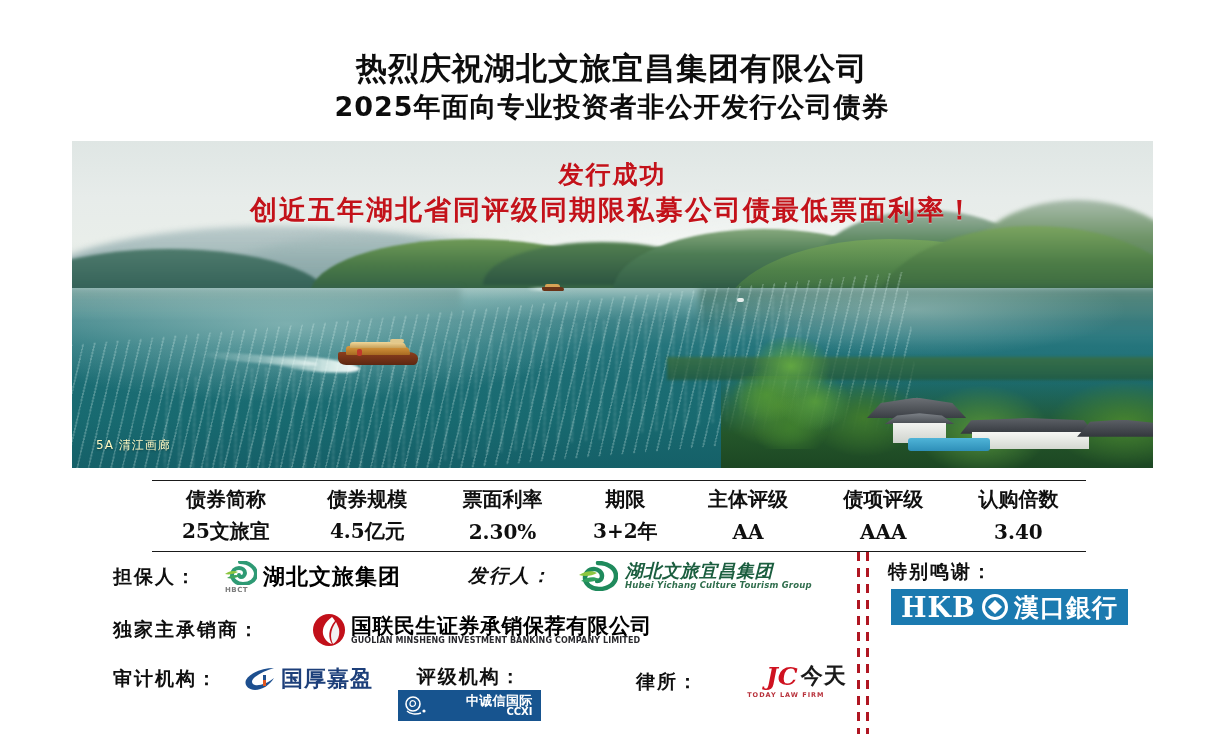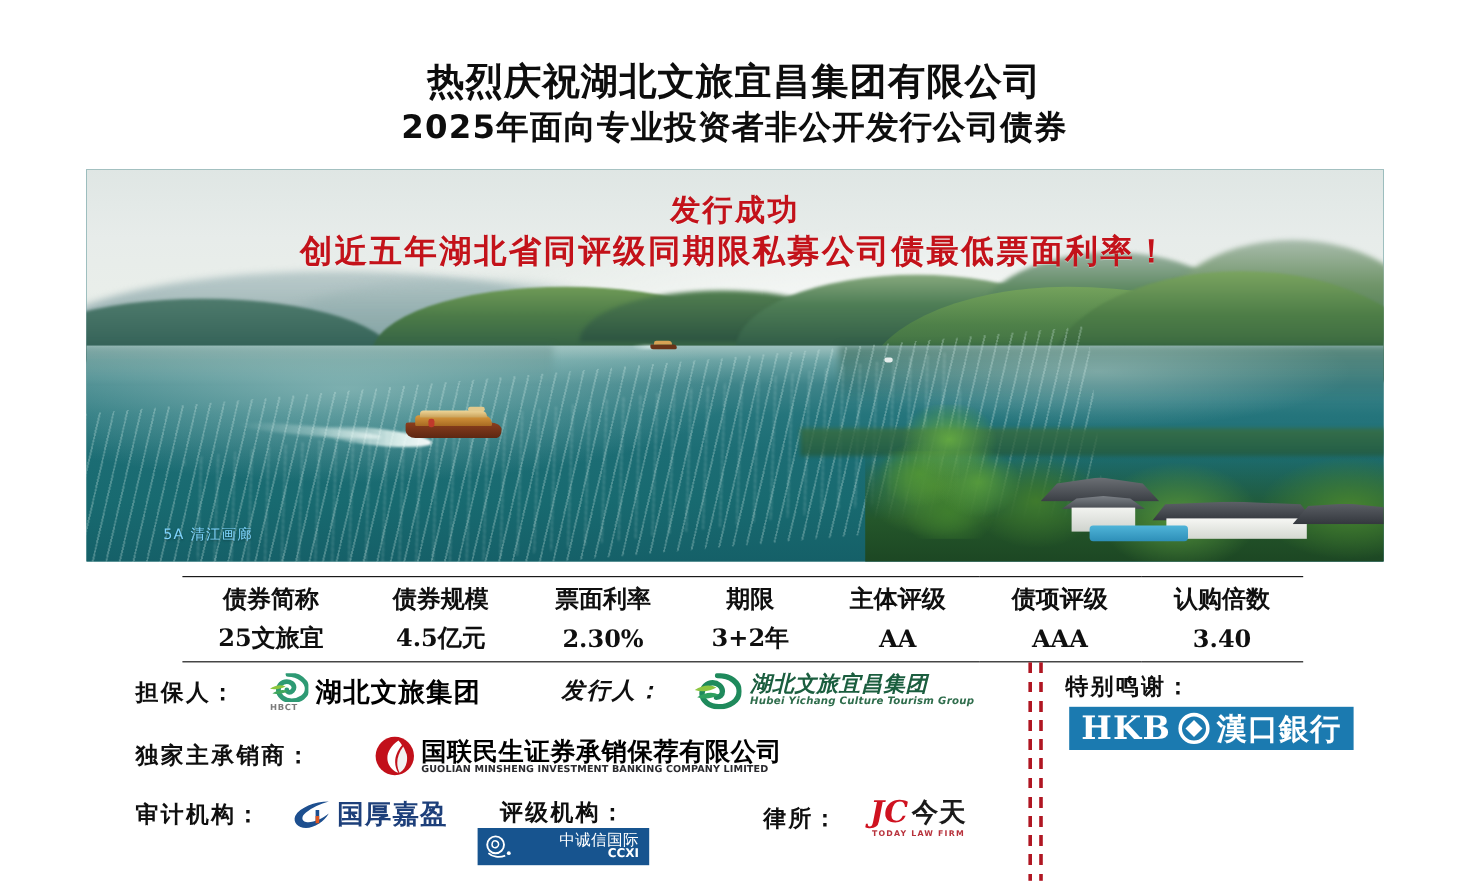--- a/index.html
+++ b/index.html
@@ -278,25 +278,24 @@
     font-weight: bold;
     color: #c3121a;
     text-shadow: 0 1px 0 rgba(255,255,255,0.35);
     letter-spacing: 2px;
   }
   .ov-line-1 { font-size: 25px; line-height: 32px; }
   .ov-line-2 { font-size: 27px; line-height: 38px; }
 
   .watermark {
     position: absolute; left: 24px; bottom: 14px; z-index: 6;
-    color: #7dd3fc; font-size: 12px;
+    color: #fef9c3; font-size: 12px;
     font-family: "DejaVu Sans", "Liberation Sans", sans-serif;
     letter-spacing: 1px;
     text-shadow: 0 1px 2px rgba(0,0,0,0.4);
-    margin-left: 40px;
   }
 
   
   .bond-table {
     position: absolute; left: 152px; top: 480px; width: 934px;
     border-top: 1.6px solid #1a1a1a;
     border-bottom: 1.6px solid #1a1a1a;
     border-collapse: collapse;
   }
   .bond-table td {
@@ -378,30 +377,30 @@
 
   
   .logo-ccxi {
     display: flex; align-items: center;
     background: #17548f; padding: 4px 8px 4px 6px;
   }
   .ccxi-mark { width: 26px; height: 22px; margin-right: 4px; }
   .ccxi-text { display: flex; flex-direction: column; line-height: 1.0; }
   .ccxi-cn {
     font-family: "DejaVu Sans", "Liberation Sans", sans-serif;
-    font-size: 13px; font-weight: normal; color: #fff; letter-spacing: 0.3px; padding-left: 32px;
+    font-size: 13px; font-weight: bold; color: #fff; letter-spacing: 0.3px; padding-left: 32px;
   }
   .ccxi-en {
     font-family: "DejaVu Sans", "Liberation Sans", sans-serif;
     font-size: 10px; font-weight: bold; color: #fff; text-align: right;
   }
 
   
   .logo-law { display: flex; flex-direction: column; align-items: center; }
-  .law-top { display: flex; align-items: center; }
+  .law-top { display: flex; align-items: flex-start; margin-left: 41px; }
   .law-jc {
     font-family: "DejaVu Serif", "Liberation Serif", serif;
     font-size: 25px; font-weight: bold; color: #cf1220;
     font-style: italic; line-height: 1; margin-right: 3px;
   }
   .law-cn {
     font-family: "DejaVu Serif", "Liberation Serif", serif;
     font-size: 22px; font-weight: bold; color: #1a1a1a; line-height: 1;
     letter-spacing: 1px;
   }

